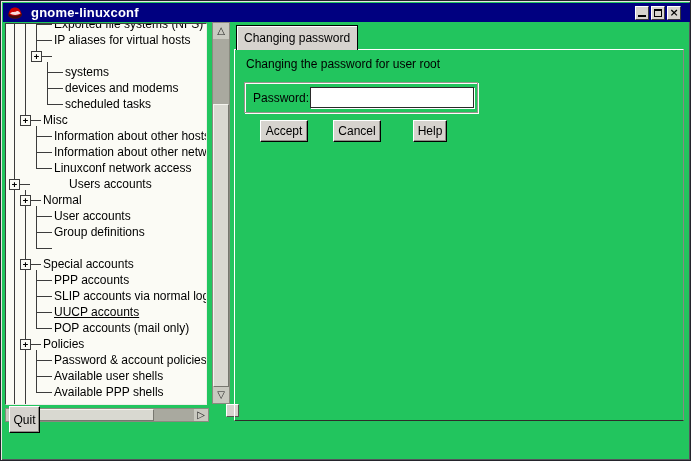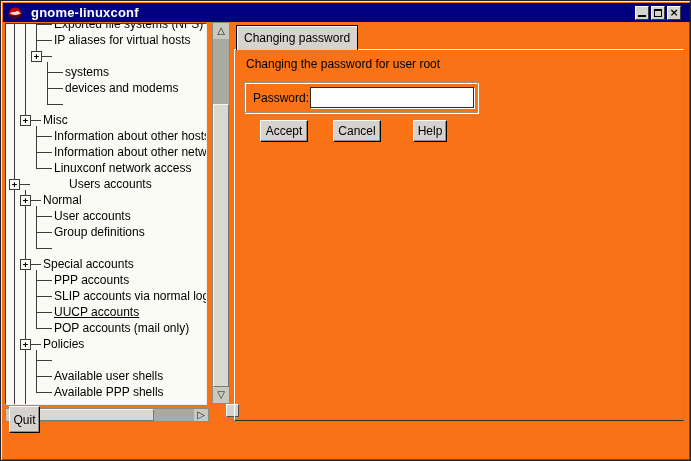--- a/index.html
+++ b/index.html
@@ -1,21 +1,21 @@
 <!DOCTYPE html>
 <html><head>
 <meta charset="utf-8">
 <style>
   * { margin:0; padding:0; box-sizing:border-box; }
   html,body { background:#555; }
   body { font-family:"Liberation Sans","DejaVu Sans",sans-serif; }
 
   .window {
     position:relative; width:691px; height:461px;
-    background:#f97316;
+    background:#22c55e;
     border:1px solid #24242c;
     box-shadow: inset 1px 1px 0 #e8e8e2, inset -1px -1px 0 #55555d;
     overflow:hidden;
   }
 
   
   .titlebar {
     position:absolute; left:2px; top:2px; width:687px; height:19px;
     background:#000080; display:flex; align-items:center;
   }
@@ -165,20 +165,21 @@
       <div class="tree-label" style="left: 48px; top: -8px;">Exported file systems (NFS)</div>
       <div class="tree-dash" style="left: 30px; top: 16px; width: 16px;"></div>
       <div class="tree-label" style="left: 48px; top: 8px;">IP aliases for virtual hosts</div>
       <div class="tree-dash" style="left: 36px; top: 32px; width: 10px;"></div>
       <div class="plus-box" style="left: 25px; top: 27px;">+</div>
       <div class="tree-dash" style="left: 41px; top: 48px; width: 16px;"></div>
       <div class="tree-label" style="left: 59px; top: 40px;">systems</div>
       <div class="tree-dash" style="left: 41px; top: 64px; width: 16px;"></div>
       <div class="tree-label" style="left: 59px; top: 56px;">devices and modems</div>
       <div class="tree-dash" style="left: 41px; top: 80px; width: 16px;"></div>
+      <div class="tree-label" style="left: 59px; top: 72px;">scheduled tasks</div>
       <div class="tree-dash" style="left: 25px; top: 96px; width: 10px;"></div>
       <div class="plus-box" style="left: 14px; top: 91px;">+</div>
       <div class="tree-label" style="left: 37px; top: 88px;">Misc</div>
       <div class="tree-dash" style="left: 30px; top: 112px; width: 16px;"></div>
       <div class="tree-label" style="left: 48px; top: 104px;">Information about other hosts</div>
       <div class="tree-dash" style="left: 30px; top: 128px; width: 16px;"></div>
       <div class="tree-label" style="left: 48px; top: 120px;">Information about other networks</div>
       <div class="tree-dash" style="left: 30px; top: 144px; width: 16px;"></div>
       <div class="tree-label" style="left: 48px; top: 136px;">Linuxconf network access</div>
       <div class="tree-dash" style="left: 14px; top: 160px; width: 10px;"></div>
@@ -200,20 +201,21 @@
       <div class="tree-dash" style="left: 30px; top: 272px; width: 16px;"></div>
       <div class="tree-label" style="left: 48px; top: 264px;">SLIP accounts via normal login</div>
       <div class="tree-dash" style="left: 30px; top: 288px; width: 16px;"></div>
       <div class="tree-label" style="left: 48px; top: 280px; text-decoration: underline;">UUCP accounts</div>
       <div class="tree-dash" style="left: 30px; top: 304px; width: 16px;"></div>
       <div class="tree-label" style="left: 48px; top: 296px;">POP accounts (mail only)</div>
       <div class="tree-dash" style="left: 25px; top: 320px; width: 10px;"></div>
       <div class="plus-box" style="left: 14px; top: 315px;">+</div>
       <div class="tree-label" style="left: 37px; top: 312px;">Policies</div>
       <div class="tree-dash" style="left: 30px; top: 336px; width: 16px;"></div>
+      <div class="tree-label" style="left: 48px; top: 328px;">Password &amp; account policies</div>
       <div class="tree-dash" style="left: 30px; top: 352px; width: 16px;"></div>
       <div class="tree-label" style="left: 48px; top: 344px;">Available user shells</div>
       <div class="tree-dash" style="left: 30px; top: 368px; width: 16px;"></div>
       <div class="tree-label" style="left: 48px; top: 360px;">Available PPP shells</div>
     </div>
 
   <div class="vscroll">
     <div class="sb-arrow" style="left:0;top:0;">△</div>
     <div class="sb-thumb v-thumb"></div>
     <div class="sb-arrow" style="left:0;bottom:0;">▽</div>

